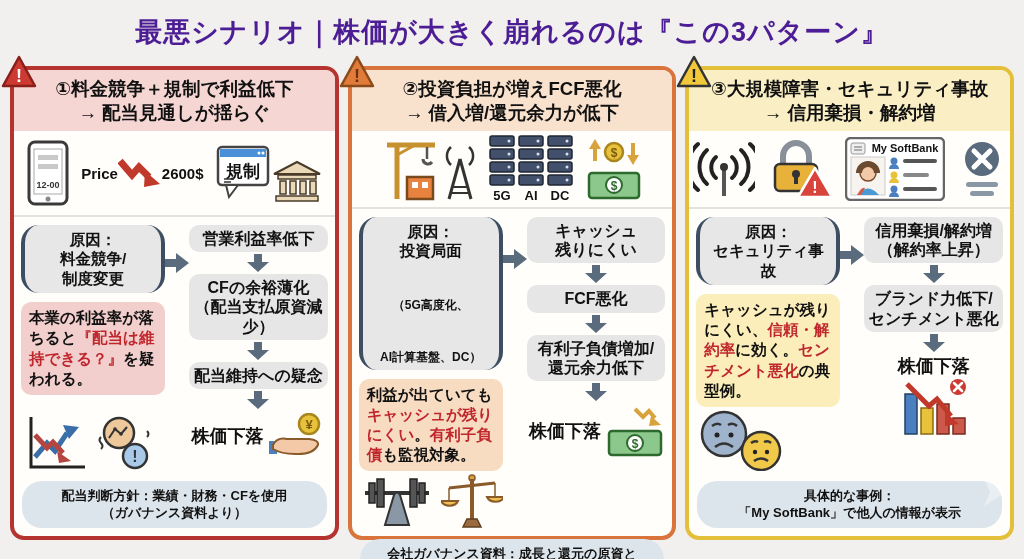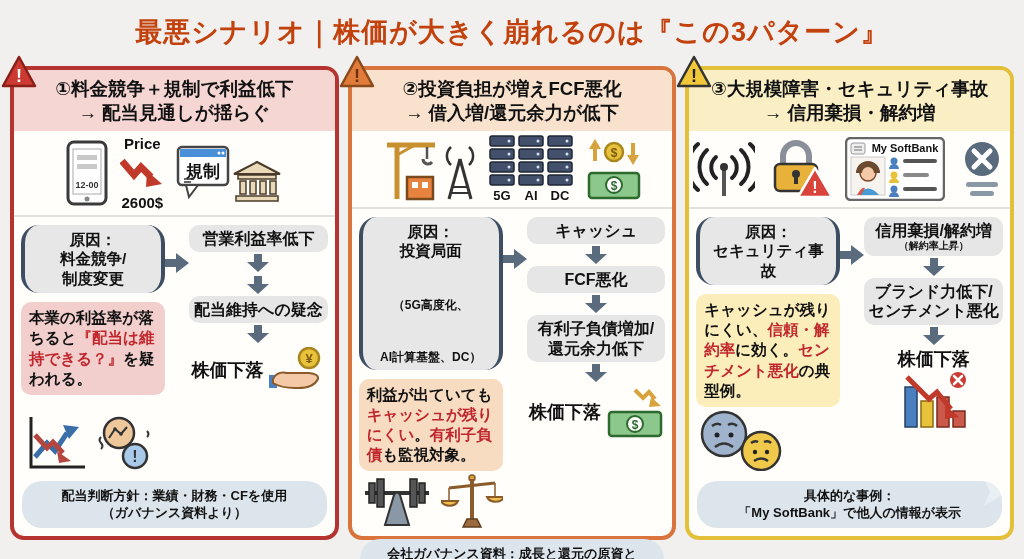--- a/index.html
+++ b/index.html
@@ -1,19 +1,19 @@
 <!DOCTYPE html>
 <html><head>
 <meta charset="utf-8">
 <style>
   * { margin:0; padding:0; box-sizing:border-box; }
   html,body { width:1024px; height:559px; overflow:hidden;
     font-family:"Liberation Sans","DejaVu Sans",sans-serif; background:#f2f0ee; color:#111; }
   .page-title { text-align:center; font-size:27px; font-weight:900; letter-spacing:1px;
-    padding-top:14px; color:#c2410c; }
+    padding-top:14px; color:#4c1d95; }
   .cards { display:flex; gap:9px; padding:16px 10px 0; }
   .card { position:relative; flex:1; height:474px; background:#fffefb;
     border:4px solid var(--ac); border-radius:14px; display:flex; flex-direction:column; }
   .col1 { --ac:#b5342f; --hbg:#f5d6d2; --nbg:#f2cfcd; }
   .col2 { --ac:#d8743c; --hbg:#f8e1cd; --nbg:#f8dcc2; }
   .col3 { --ac:#e3bf3a; --hbg:#faeec5; --nbg:#fbeebb; }
   .warn { position:absolute; top:-15px; left:-13px; z-index:3; }
   .card-header { background:var(--hbg); border-radius:9px 9px 0 0; padding:7px 2px 6px;
     text-align:center; font-weight:900; font-size:18.5px; line-height:1.3; }
   .card-header span { display:block; }
@@ -28,30 +28,30 @@
     font-size:15.5px; line-height:1.25; }
   .cause-box span { display:block; }
   .cause-box .small { font-size:12px;margin-top:37px; }
   .note-box { margin-top:9px; background:var(--nbg); border-radius:10px; padding:6px 8px;
     font-weight:900; font-size:15.5px; line-height:1.3; }
   .note-box .r { color:#c0272d; }
   .bottom-icons { margin-top:auto; display:flex; align-items:flex-end; gap:8px; padding:2px 0 4px 2px; }
   .fbox { background:#e6e6e6; border-radius:10px; padding:4px 4px; text-align:center;
     font-weight:900; font-size:16px; line-height:1.2; width:100%; }
   .fbox span { display:block; }
-  .fbox .sub { font-size:10px; }
+  .fbox .sub { font-size:16px; }
   .varrow { margin:2px 0; }
   .harrow { margin-top:28px; }
   .col2 .harrow { margin-top:32px; }
   .result-row { display:flex; align-items:center; gap:6px; font-weight:900; font-size:18px; margin-top:2px; }
   .result-col { display:flex; flex-direction:column; align-items:center; font-weight:900; font-size:18px; }
   .footer-box { margin:6px 8px 8px; background:#dde5ec; border-radius:20px; text-align:center;
     font-weight:900; font-size:13px; line-height:1.35; padding:6px 3px; }
   .footer-box span { display:block; }
-  .price-block { display:flex; flex-direction:column; align-items:center; font-weight:900; font-size:15px;gap:6px; }
+  .price-block { display:flex; flex-direction:row; align-items:center; font-weight:900; font-size:15px; }
   .servers-block { display:flex; flex-direction:column; align-items:center; }
   .watermark { position:absolute; right:4px; bottom:30px; opacity:.55; }
 </style>
 </head>
 <body>
 
 <div class="page-title">最悪シナリオ｜株価が大きく崩れるのは『この3パターン』</div>
 
 <div class="cards">
 
@@ -132,20 +132,24 @@
           <polygon points="0,6 11,6 11,0 24,10 11,20 11,14 0,14" fill="#5a6b7d"></polygon>
         </svg>
       </div>
       <div class="flow-right">
         <div class="fbox">
             <span>営業利益率低下</span>
           </div>
         <svg class="varrow" width="22" height="18" viewBox="0 0 22 18">
             <polygon points="7,0 15,0 15,8 22,8 11,18 0,8 7,8" fill="#5a6b7d"></polygon>
           </svg>
+        <div class="fbox">
+            <span>CFの余裕薄化</span>
+            <span class="sub">（配当支払原資減少）</span>
+          </div>
         <svg class="varrow" width="22" height="18" viewBox="0 0 22 18">
             <polygon points="7,0 15,0 15,8 22,8 11,18 0,8 7,8" fill="#5a6b7d"></polygon>
           </svg>
         <div class="fbox">
             <span>配当維持への疑念</span>
           </div>
         <svg class="varrow" width="22" height="18" viewBox="0 0 22 18">
             <polygon points="7,0 15,0 15,8 22,8 11,18 0,8 7,8" fill="#5a6b7d"></polygon>
           </svg>
         <div class="result-row">
@@ -267,20 +271,21 @@
         </div>
       </div>
       <div class="flow-mid">
         <svg class="harrow" width="24" height="20" viewBox="0 0 24 20">
           <polygon points="0,6 11,6 11,0 24,10 11,20 11,14 0,14" fill="#5a6b7d"></polygon>
         </svg>
       </div>
       <div class="flow-right">
         <div class="fbox">
             <span>キャッシュ</span>
+            <span>残りにくい</span>
           </div>
         <svg class="varrow" width="22" height="18" viewBox="0 0 22 18">
             <polygon points="7,0 15,0 15,8 22,8 11,18 0,8 7,8" fill="#5a6b7d"></polygon>
           </svg>
         <div class="fbox">
             <span>FCF悪化</span>
           </div>
         <svg class="varrow" width="22" height="18" viewBox="0 0 22 18">
             <polygon points="7,0 15,0 15,8 22,8 11,18 0,8 7,8" fill="#5a6b7d"></polygon>
           </svg>

